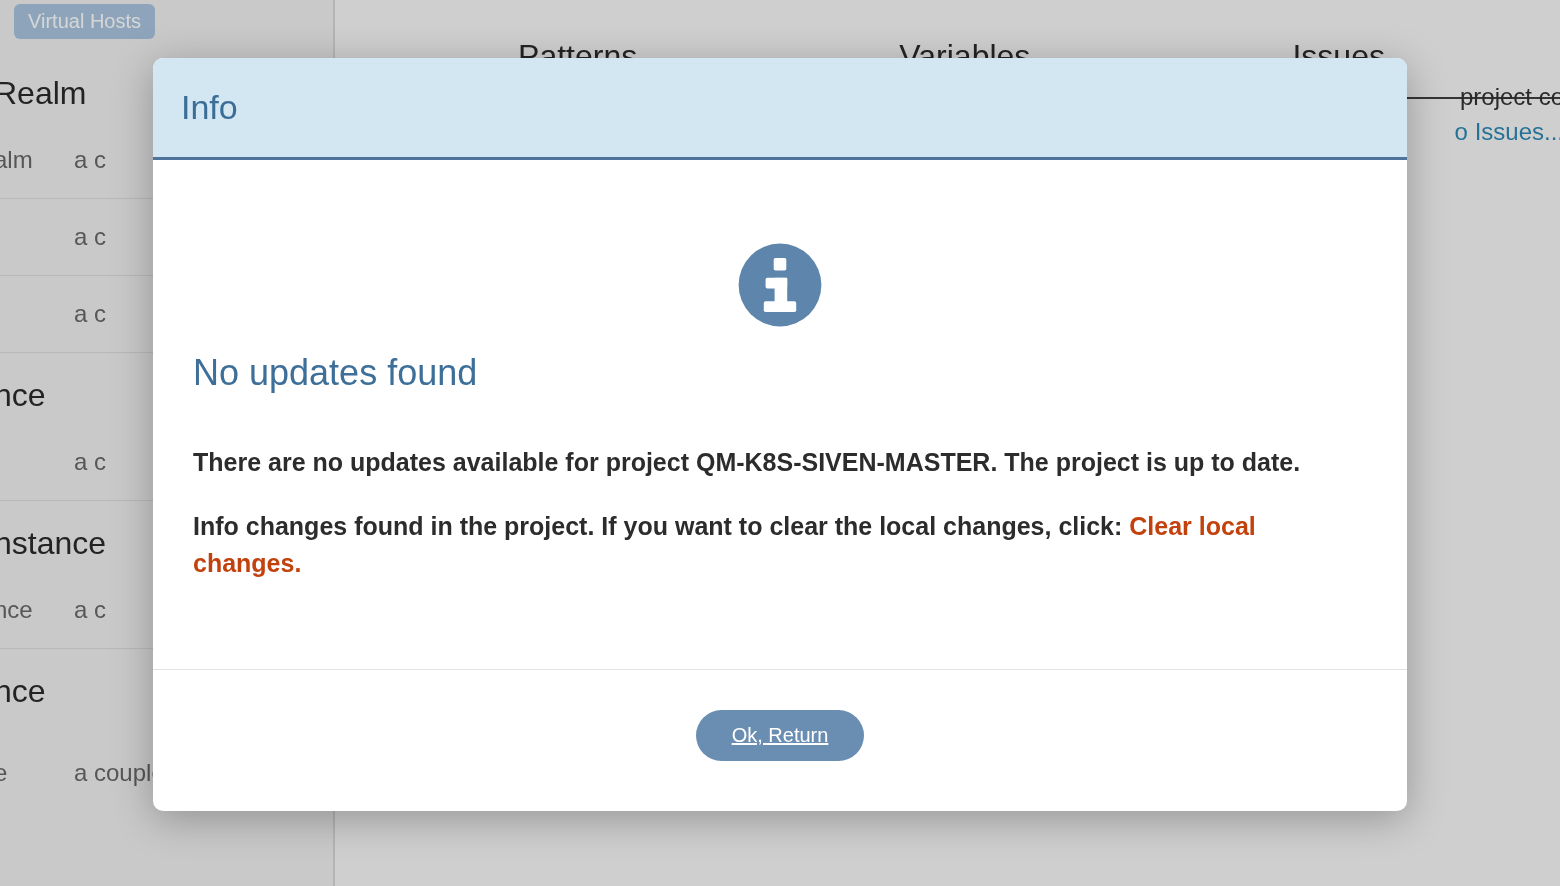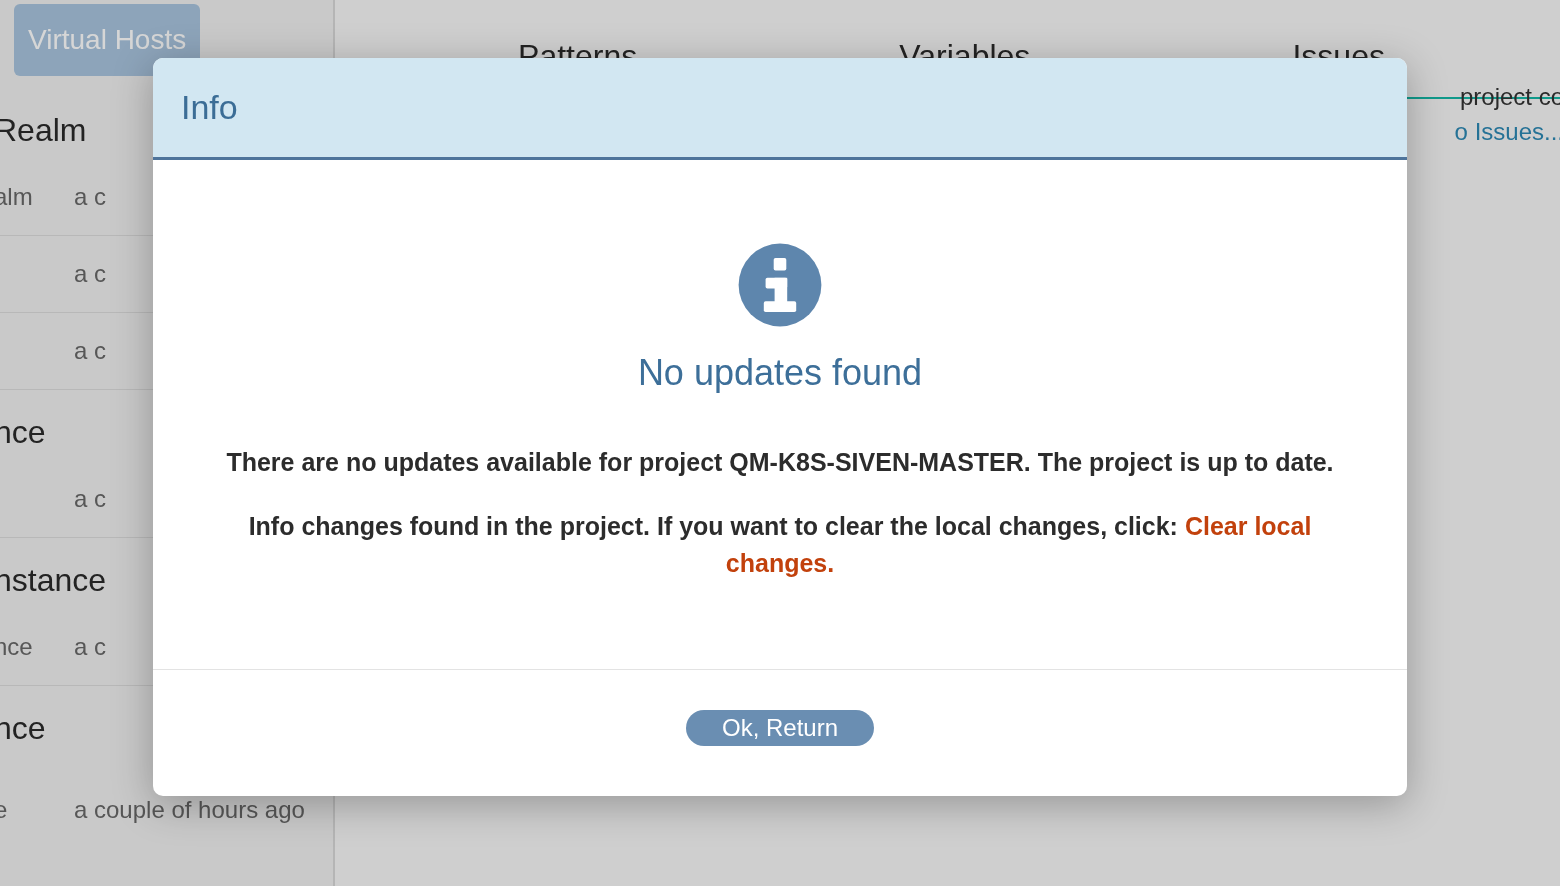--- a/index.html
+++ b/index.html
@@ -21,22 +21,22 @@
     left: 0; top: 0;
     width: 335px; height: 100%;
     background: #f0f0f0;
     border-right: 2px solid #d8d8d8;
   }
   .pill {
     display: inline-block;
     background: #a8c4de;
     color: #fff;
     border-radius: 6px;
-    padding: 20px 14px;
-    font-size: 28px;
+    padding: 6px 14px;
+    font-size: 20px;
     margin: 4px 4px 12px 14px;
   }
   .section-head {
     font-size: 32px;
     color: #2a2a2a;
     padding: 24px 0 10px 0;
     margin-left: -6px;
   }
   .row {
     display: flex;
@@ -65,21 +65,21 @@
   }
 
   .bg-main {
     position: absolute;
     left: 337px; top: 0; right: 0; height: 100%;
   }
   .tabs {
     display: flex;
     justify-content: space-around;
     padding: 26px 44px 0 50px;
-    border-bottom: 2px solid #14b8a6;
+    border-bottom: 2px solid #404040;
   }
   .tab {
     font-size: 32px;
     color: #2a2a2a;
     padding: 12px 10px 22px 10px;
   }
   .issues-blurb {
     position: absolute;
     right: -4px; top: 80px;
     font-size: 24px;
@@ -111,21 +111,20 @@
     padding: 30px 28px 30px 28px;
   }
   .modal-header h2 {
     margin: 0;
     font-weight: 400;
     font-size: 34px;
     color: #3b6d96;
   }
   .modal-body {
     padding: 80px 40px 60px 40px;
-    text-align: center;
   }
   .info-icon {
     width: 90px; height: 90px;
     margin: 0 auto 22px auto;
   }
   .modal-title {
     font-size: 36px;
     color: #3d6f99;
     font-weight: 400;
     margin: 0 0 50px 0;
@@ -144,23 +143,24 @@
   .modal-footer {
     border-top: 1px solid #e3e3e3;
     padding: 40px 0 50px 0;
     text-align: center;
   }
   .btn-primary {
     background: #6a8eb2;
     color: #fff;
     border: none;
     border-radius: 26px;
-    font-size: 24px;
-    padding: 4px 36px;
+    font-size: 20px;
+    padding: 14px 36px;
     cursor: pointer;
+    text-decoration: underline;
   }
 </style>
 </head>
 <body>
 
 <div class="bg">
 
   <div class="bg-sidebar">
     <div>
       <span class="pill">Virtual Hosts</span>

